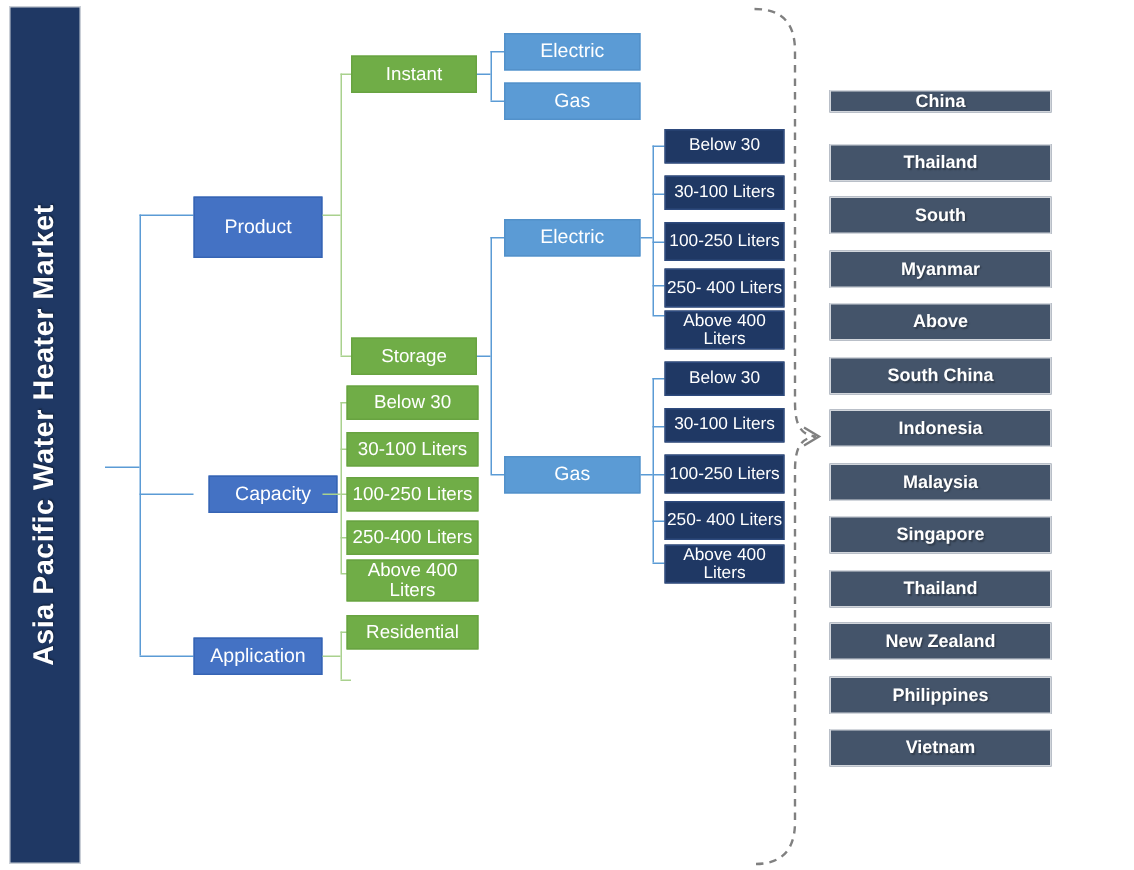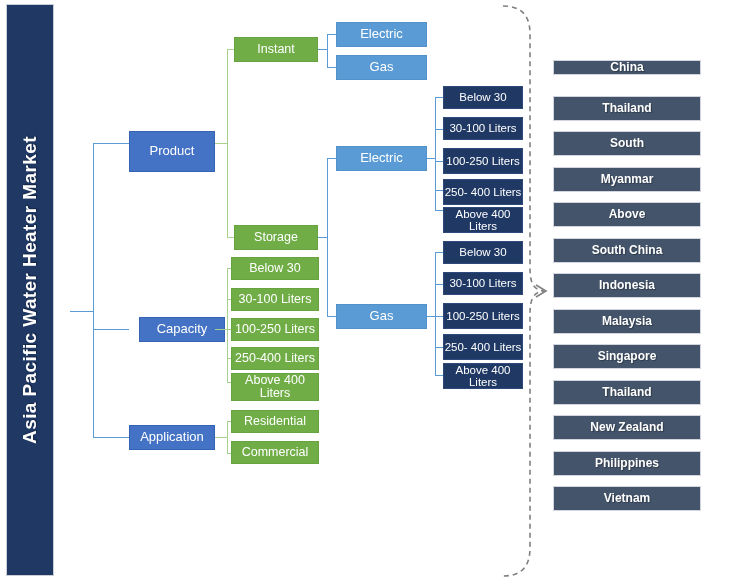--- a/index.html
+++ b/index.html
@@ -240,23 +240,20 @@
   </div>
 
   <div class="conn hline c-green" style="left:215px; top:437px; width:12px;"></div>
   <div class="conn vline c-green" style="left:227px; top:421px; height:32px;"></div>
   <div class="conn hline c-green" style="left:227px; top:421px; width:7px;"></div>
   <div class="conn hline c-green" style="left:227px; top:453px; width:7px;"></div>
 
   <div class="node n-green" style="left:231px; top:410px; width:88px; height:23px;">
     <span class="lbl">Residential</span>
   </div>
-  <div class="node n-green" style="left:231px; top:441px; width:88px; height:23px;">
-    <span class="lbl">Commercial</span>
-  </div>
 
   <svg id="brace-svg" viewBox="0 0 756 580">
     <path d="M 503 6 C 520 6, 530 14, 530 34 L 530 268 C 530 284, 534 290, 544 291 C 534 292, 530 298, 530 314 L 530 548 C 530 568, 520 576, 503 576" fill="none" stroke="#808080" stroke-width="1.6" stroke-dasharray="5,4"></path>
     <path d="M 536 285 L 546 291 L 536 297" fill="none" stroke="#808080" stroke-width="1.6"></path>
   </svg>
 
   <div id="country-list">
       <div class="node n-slate" style="left: 553px; top: 60px; width: 148px; height: 15px;">
         <span class="lbl">China</span>
       </div>

